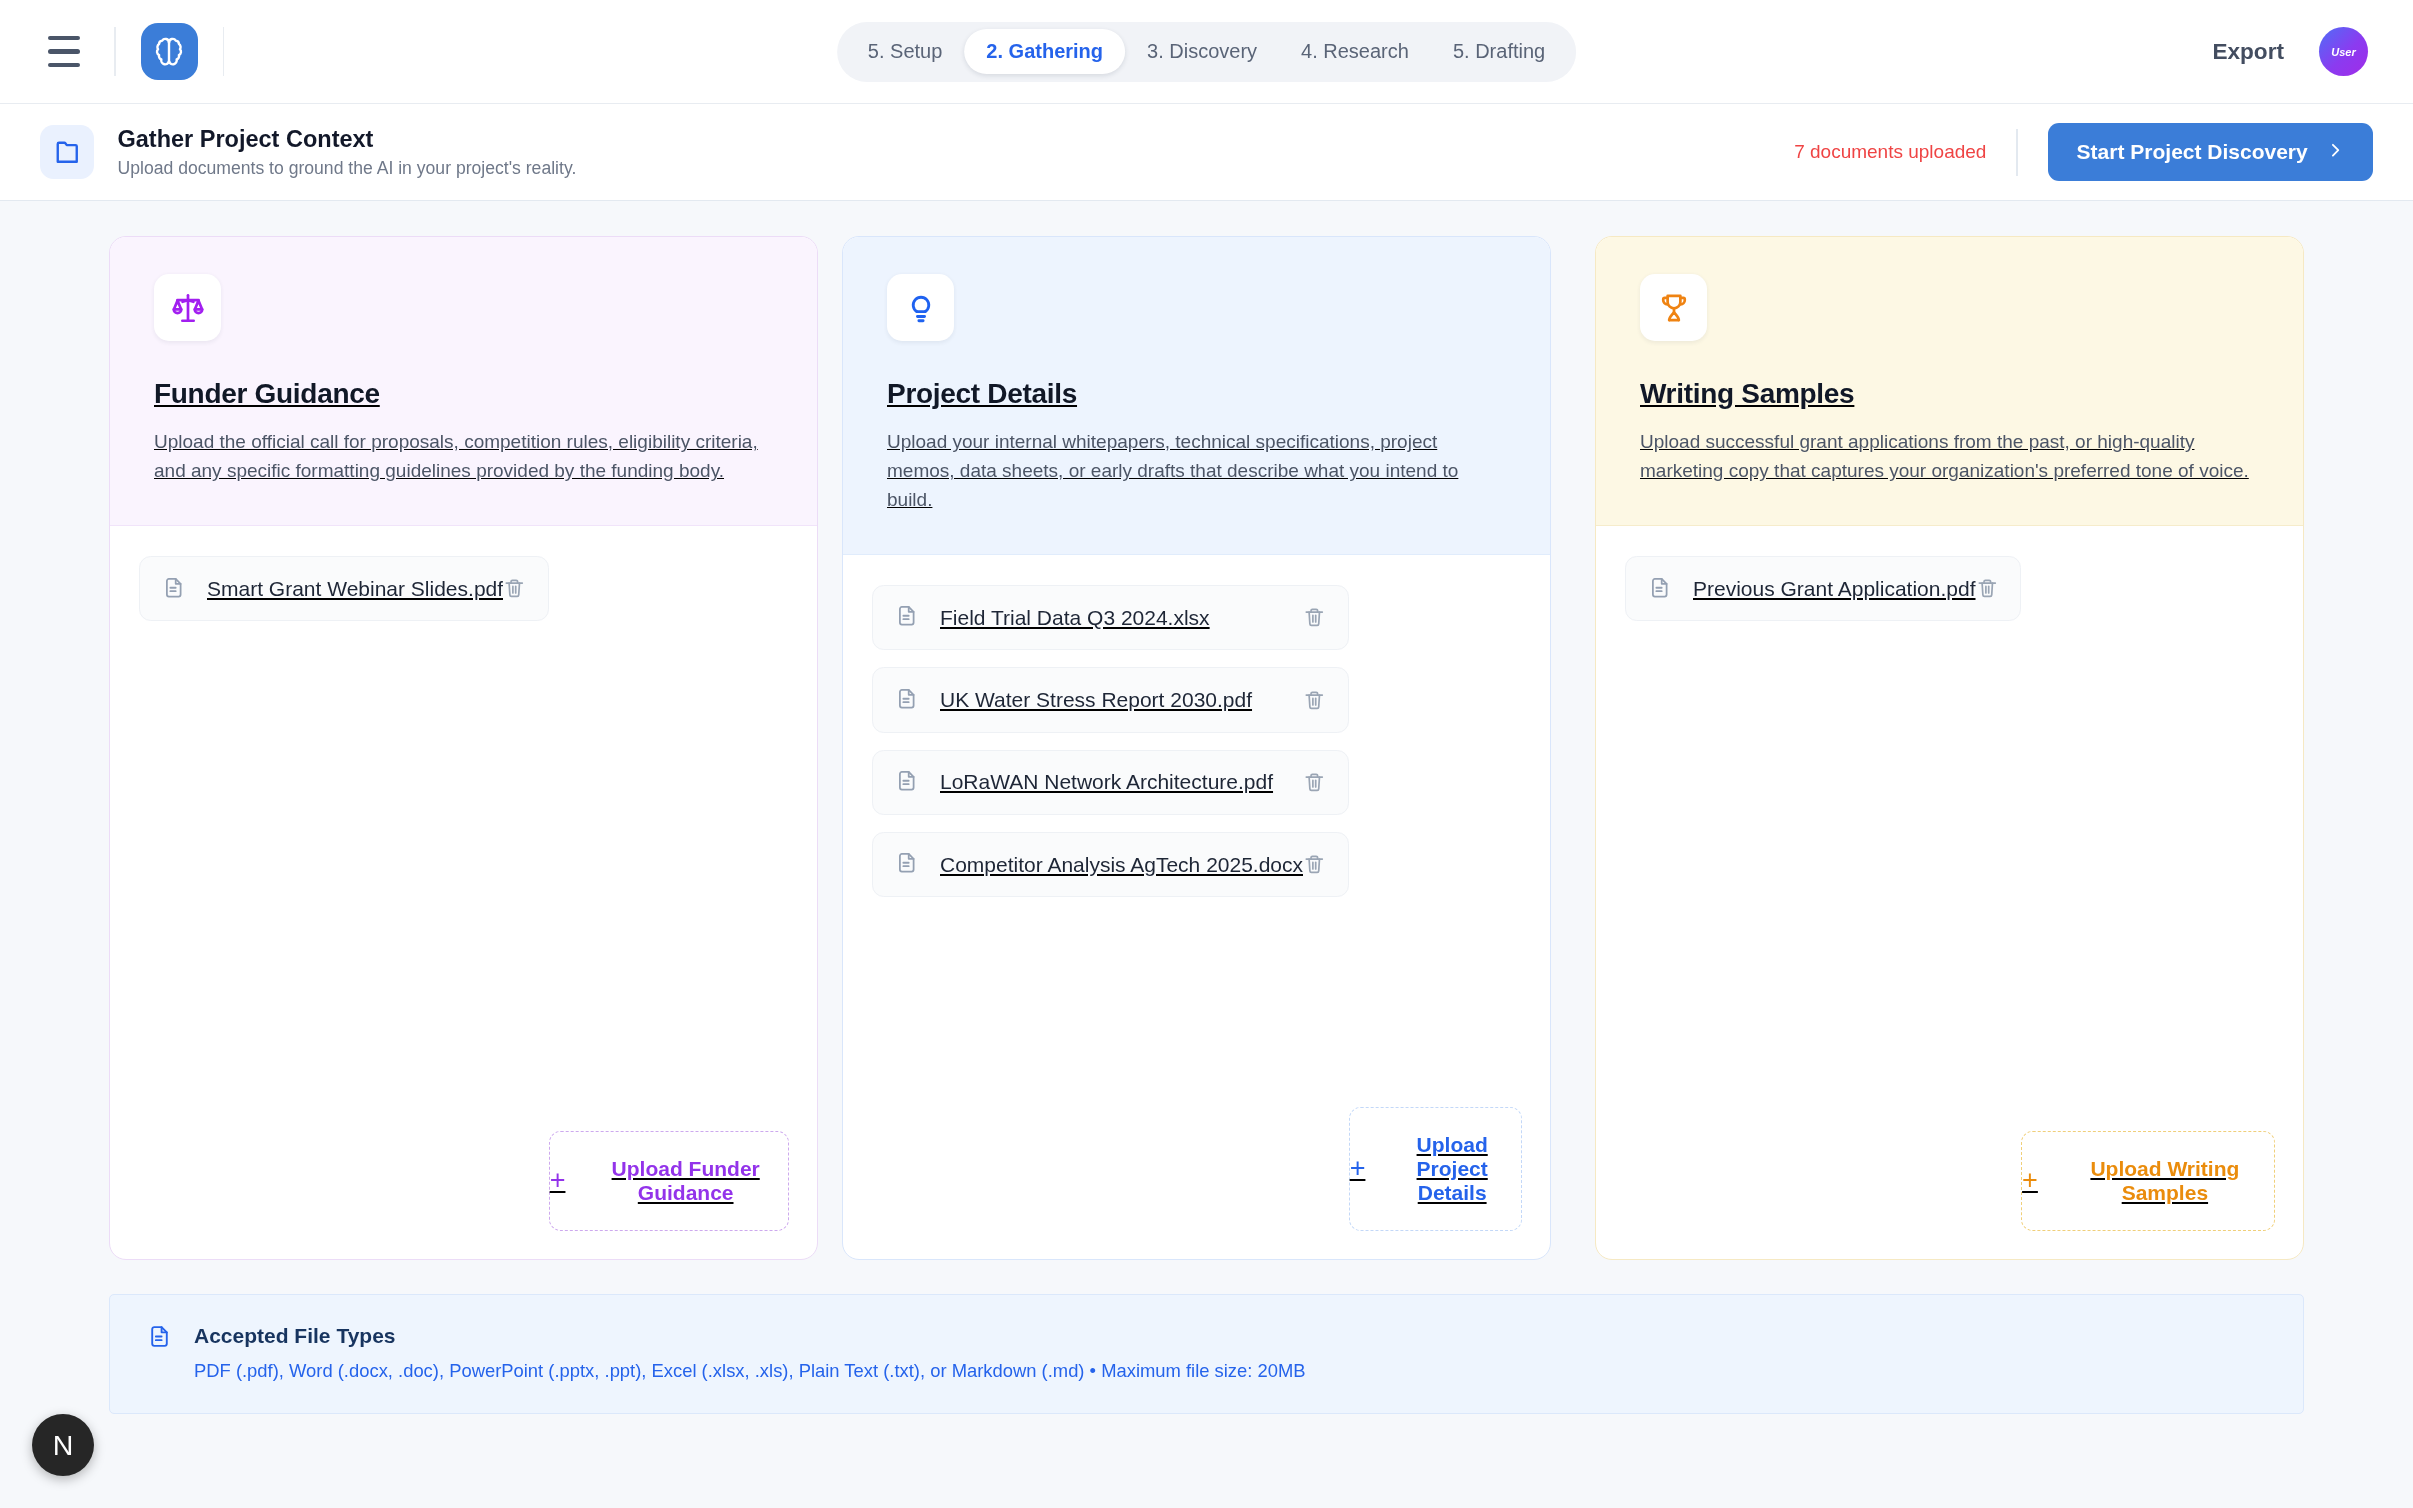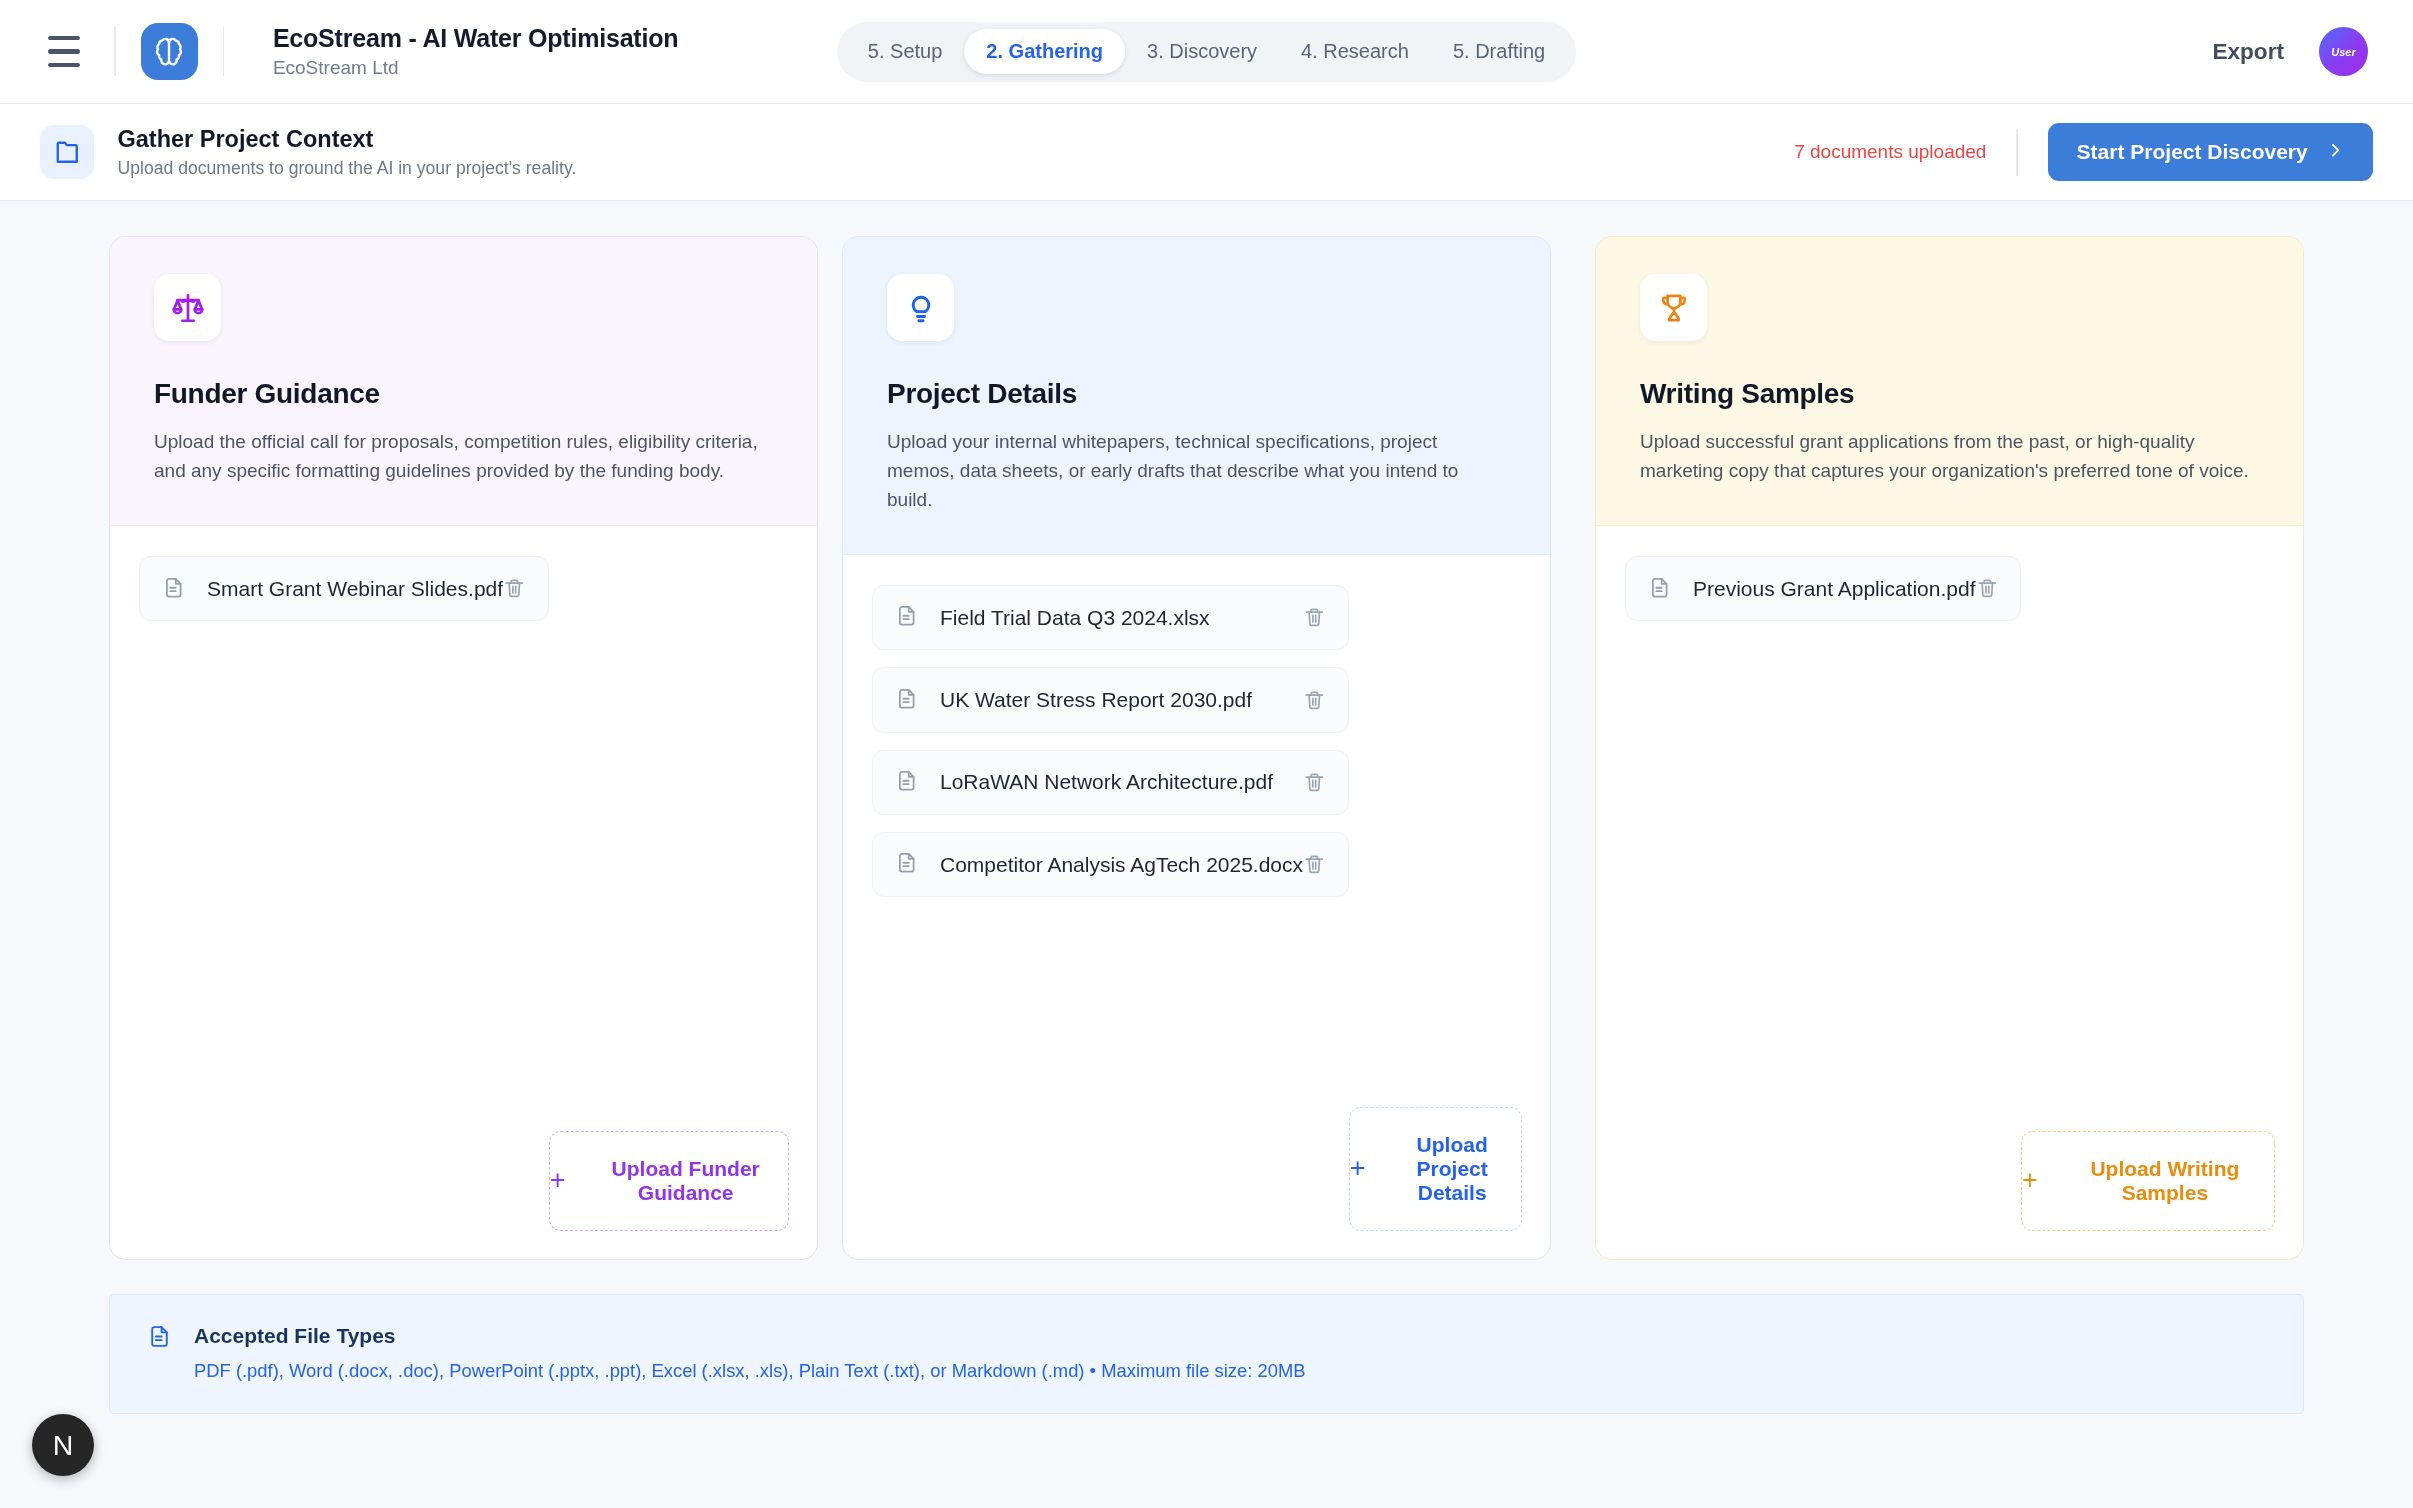--- a/index.html
+++ b/index.html
@@ -70,21 +70,21 @@
   .sep { width: 1.7px; height: 47px; background: #e3e9f0; margin-right: 30px; }
   .start-btn {
     background: #3b7dd8; color: #fff; border: none; border-radius: 11px;
     font-size: 21px; font-weight: bold; padding: 17px 28.5px; display: flex;
     align-items: center; gap: 18.4px; cursor: pointer;
     font-family: "Liberation Sans", sans-serif;
   }
 
   
   .main { flex: 1 1 auto; padding: 35px 109px 0 109px; overflow: hidden; }
-  .cards { display: flex; gap: 24px; align-items: stretch; }
+  .cards { display: flex; gap: 24px; align-items: stretch; text-decoration: underline; }
   .card {
     flex: 1 1 0; border-radius: 17px; overflow: hidden; background: #fff;
     display: flex; flex-direction: column; min-height: 1024px;
   }
   .card.purple { border: 0.8px solid #ecdcf7; }
   .card.blue   { border: 0.8px solid #d9e6fb; }
   .card.amber  { border: 0.8px solid #f6e9c3; margin-left: 20px; }
 
   .card-head { padding: 37px 44px 39px 44px; }
   .card.purple .card-head { background: #faf4fe; border-bottom: 0.8px solid #f1e4fa; }
@@ -150,24 +150,20 @@
     </div>
     <div class="vdiv"></div>
     <div class="logo">
       <svg width="34" height="34" viewBox="0 0 24 24" fill="none" stroke="#ffffff" stroke-width="1.7" stroke-linecap="round" stroke-linejoin="round">
         <path d="M12 4.5v15"></path>
         <path d="M12 5.2a2.6 2.6 0 0 0-4.8-1.2A2.4 2.4 0 0 0 5 6.4a2.5 2.5 0 0 0-.7 3.6A2.6 2.6 0 0 0 5 14.2a2.5 2.5 0 0 0 1.6 3.1A2.5 2.5 0 0 0 12 18.6"></path>
         <path d="M12 5.2a2.6 2.6 0 0 1 4.8-1.2A2.4 2.4 0 0 1 19 6.4a2.5 2.5 0 0 1 .7 3.6A2.6 2.6 0 0 1 19 14.2a2.5 2.5 0 0 1-1.6 3.1A2.5 2.5 0 0 1 12 18.6"></path>
       </svg>
     </div>
     <div class="vdiv"></div>
-    <div class="titleblock">
-      <div class="apptitle">EcoStream - AI Water Optimisation</div>
-      <div class="appsub">EcoStream Ltd</div>
-    </div>
 
     <div class="steps">
       <div class="step">5. Setup</div>
       <div class="step active">2. Gathering</div>
       <div class="step">3. Discovery</div>
       <div class="step">4. Research</div>
       <div class="step">5. Drafting</div>
     </div>
 
     <div class="topright">

